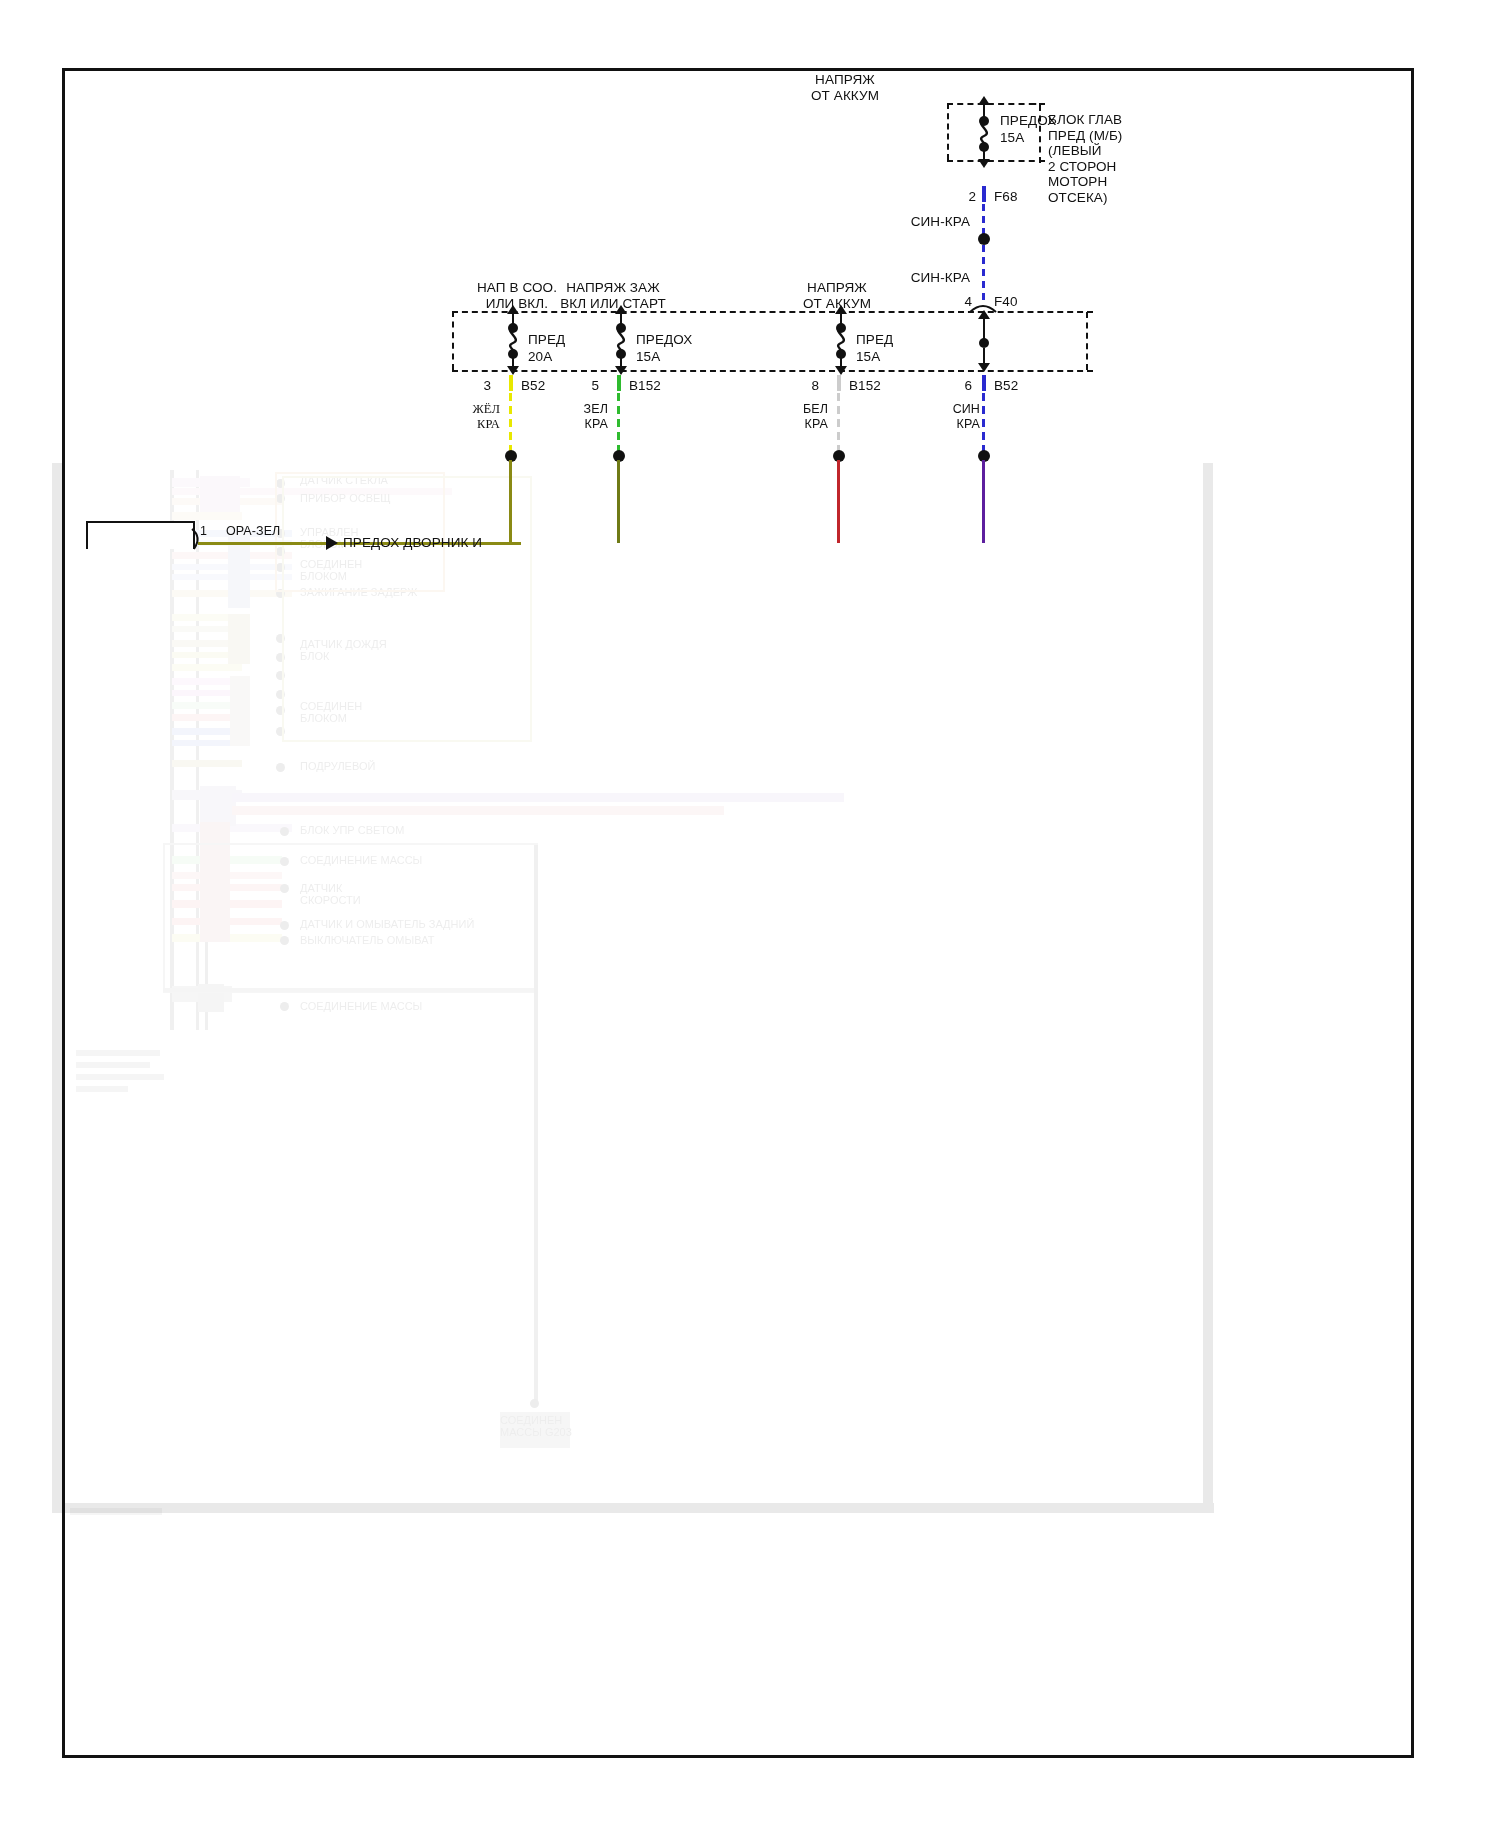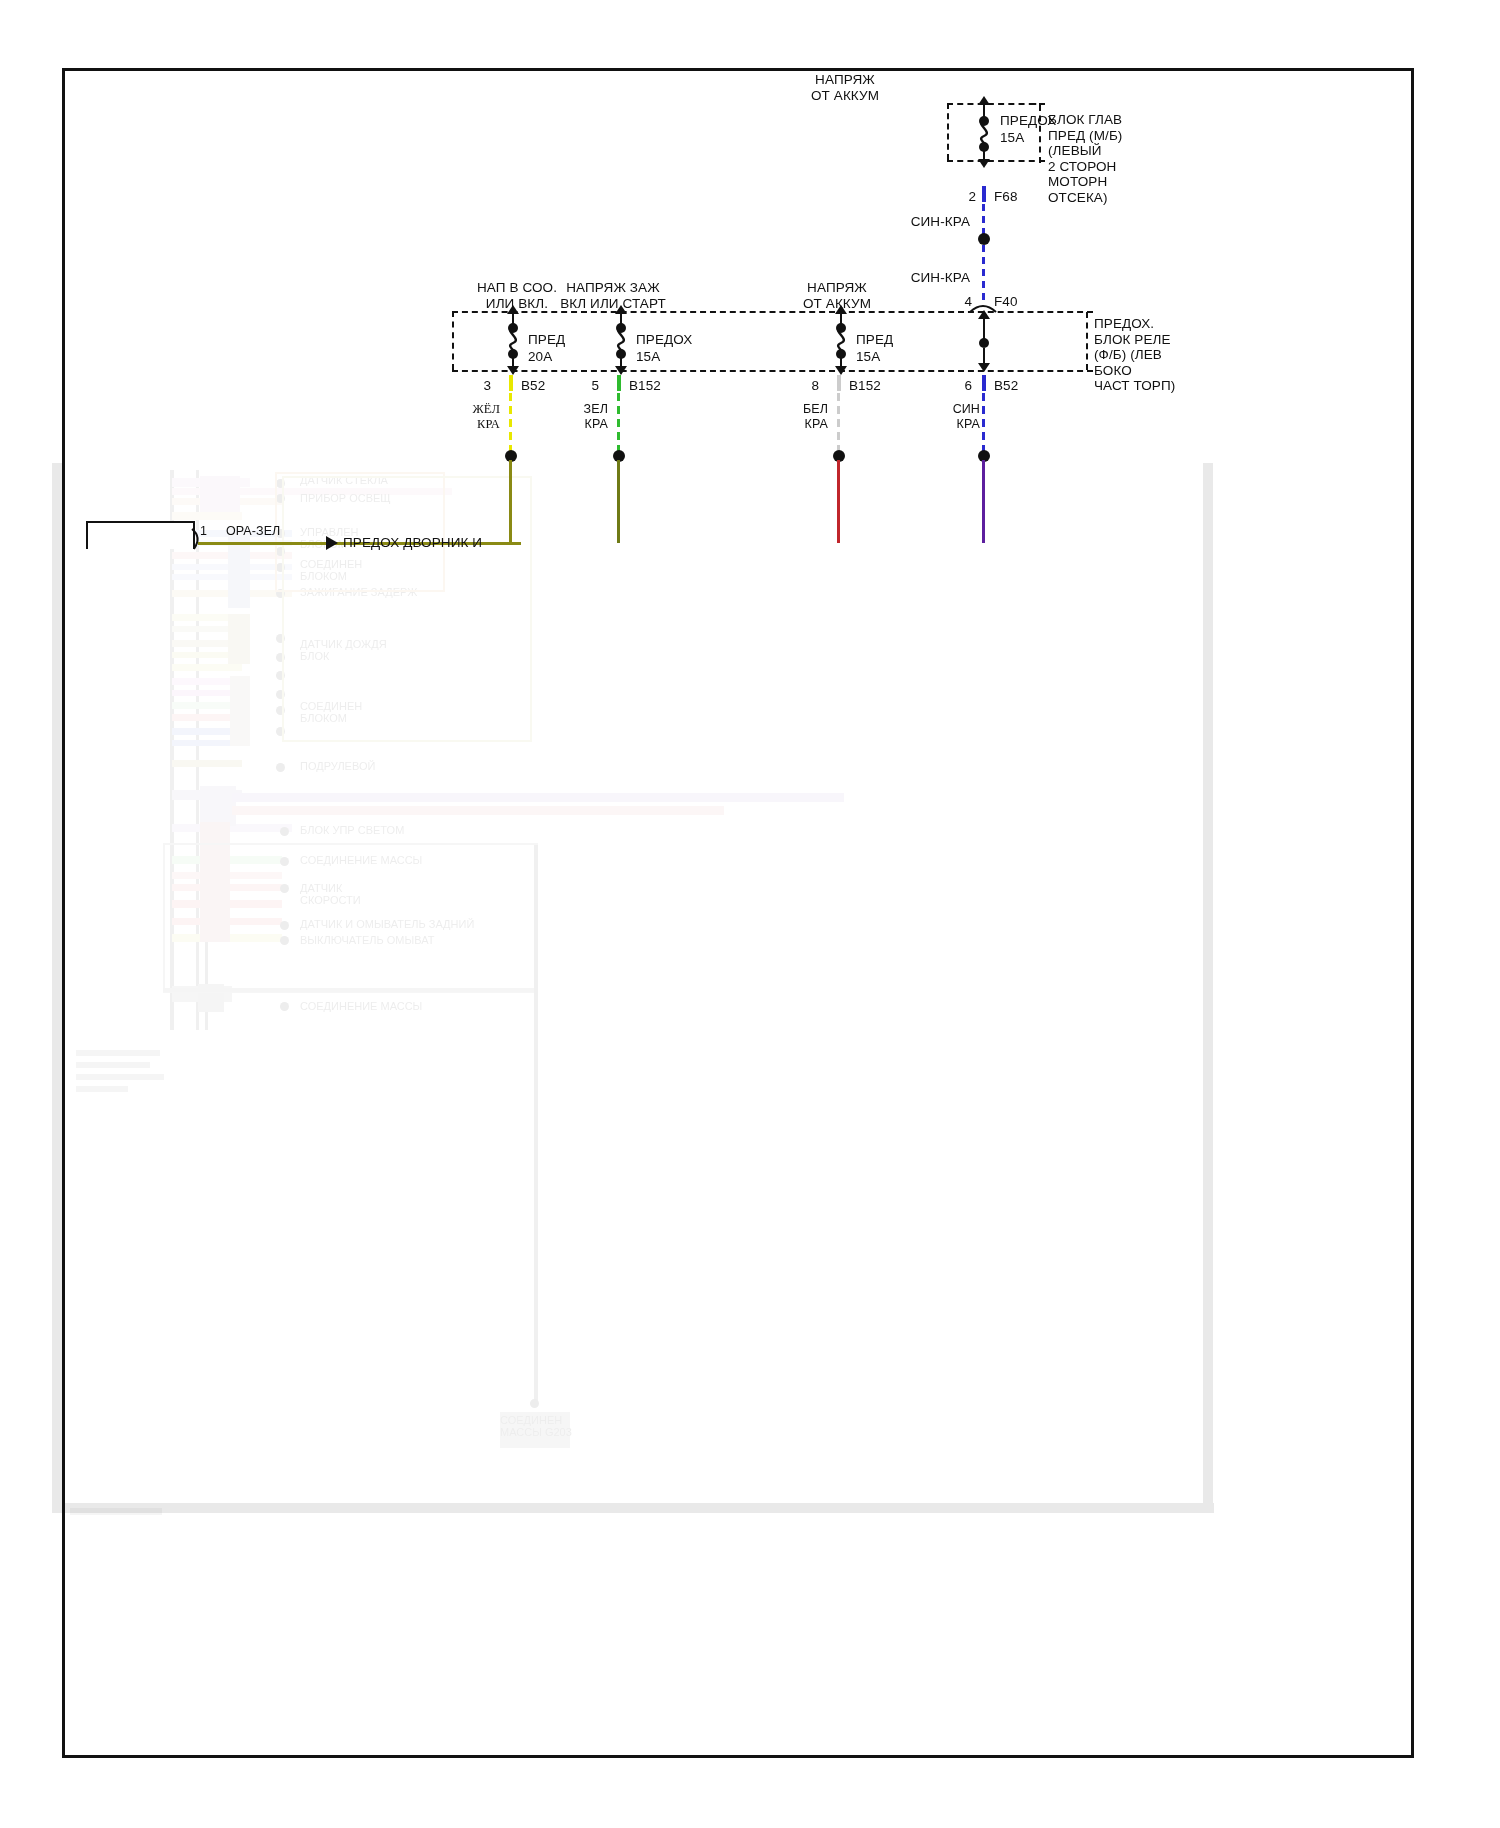--- a/index.html
+++ b/index.html
@@ -230,25 +230,20 @@
 
   <svg style="position:absolute;left:968px;top:300px;" width="30" height="14">
     <path d="M2 12 Q 15 0 28 12" fill="none" stroke="#111" stroke-width="2"></path>
   </svg>
 
   <div class="dashbox" style="left:452px;top:311px;width:641px;height:0;border:none;border-top:2px dashed #111;"></div>
   <div class="dashbox" style="left:452px;top:370px;width:641px;height:0;border:none;border-top:2px dashed #111;"></div>
   <div class="dashbox" style="left:452px;top:311px;width:0;height:59px;border:none;border-left:2px dashed #111;"></div>
 
   <div class="brk" style="left:1086px;top:312px;height:58px;"></div>
-  <div class="txt l" style="left:1094px;top:316px;width:160px;">ПРЕДОХ.
-БЛОК РЕЛЕ
-(Ф/Б) (ЛЕВ
-БОКО
-ЧАСТ ТОРП)</div>
 
   <div class="txt c" style="left:447px;top:280px;width:140px;">НАП В СОО.
 ИЛИ ВКЛ.</div>
 
   <div class="fuse" style="left:500px;top:305px;height:72px;">
     <div class="arrU" style="left:7px;top:0;"></div>
     <div class="stem" style="top:8px;height:14px;"></div>
     <div class="dot" style="top:18px;"></div>
     <svg width="26" height="34" viewBox="0 0 26 34" style="top:20px;">
       <path d="M13 2 C 3 6, 23 14, 13 18 C 3 22, 23 28, 13 32" fill="none" stroke="#111" stroke-width="2.4"></path>

